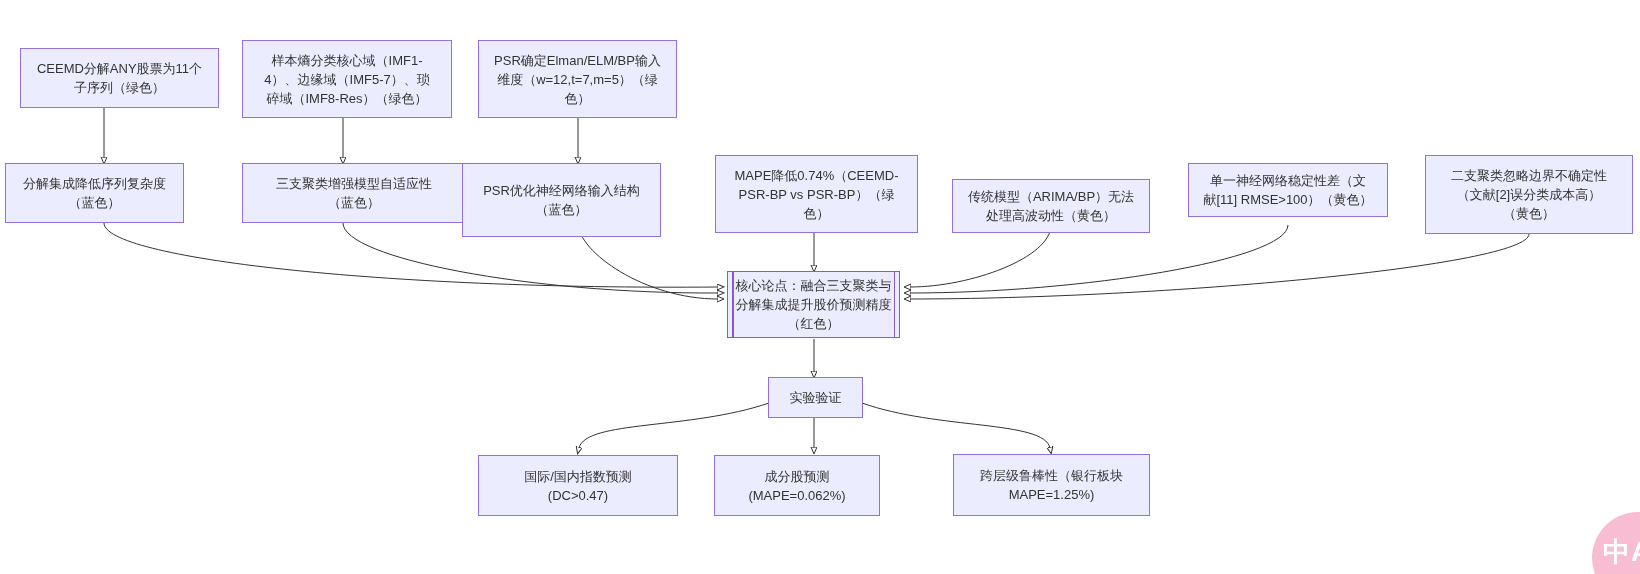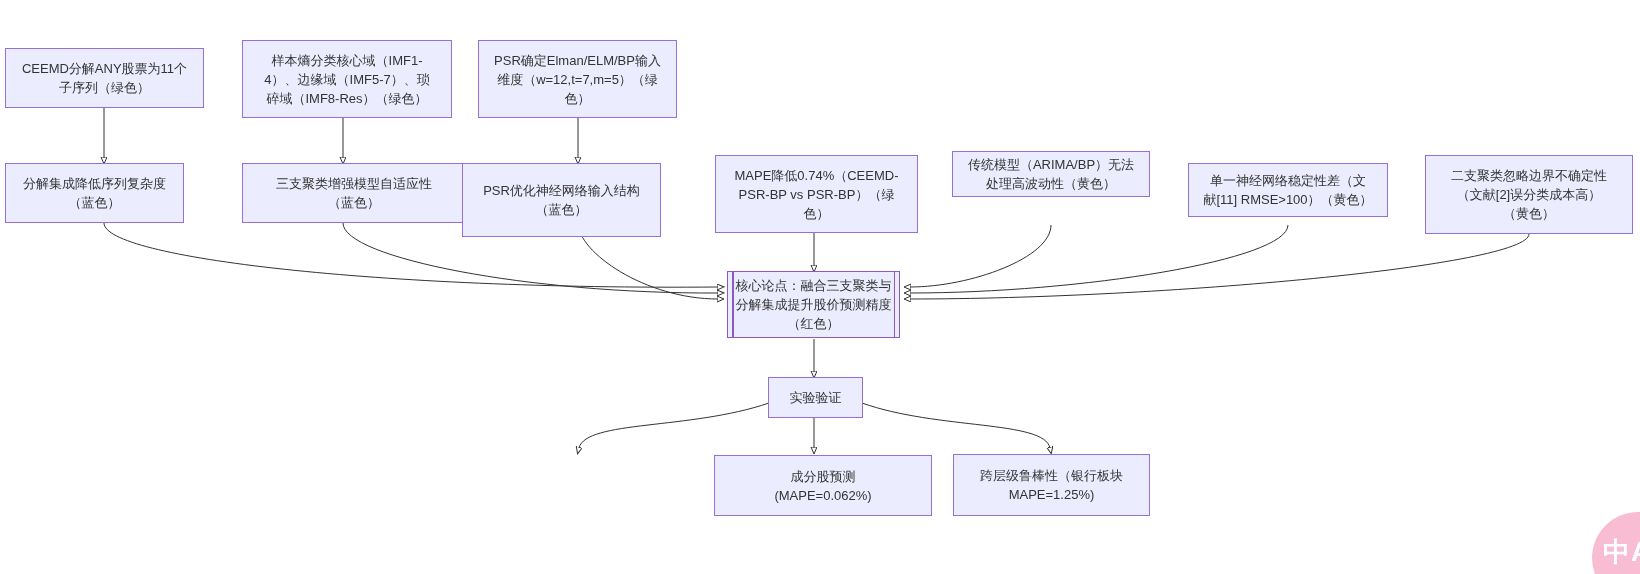--- a/index.html
+++ b/index.html
@@ -63,21 +63,21 @@
     <path d="M814,233 L814,266" marker-end="url(#arrow)"></path>
     <path d="M1051,225 C1051,258 970,287 910,287" marker-end="url(#arrow)"></path>
     <path d="M1288,225 C1288,260 1080,293 910,293" marker-end="url(#arrow)"></path>
     <path d="M1529,234 C1529,266 1160,299 910,299" marker-end="url(#arrow)"></path>
     <path d="M814,339 L814,372" marker-end="url(#arrow)"></path>
     <path d="M769,403 C690,430 586,420 579,448" marker-end="url(#arrow)"></path>
     <path d="M814,418 L814,448" marker-end="url(#arrow)"></path>
     <path d="M862,403 C938,430 1044,420 1050,448" marker-end="url(#arrow)"></path>
   </svg>
 
-  <div class="node" style="left:5px;top:48px;width:199px;height:60px">
+  <div class="node" style="left:20px;top:48px;width:199px;height:60px">
     <span class="node-text">CEEMD分解ANY股票为11个
 子序列（绿色）</span>
   </div>
 
   <div class="node" style="left:242px;top:40px;width:210px;height:78px">
     <span class="node-text">样本熵分类核心域（IMF1-
 4）、边缘域（IMF5-7）、琐
 碎域（IMF8-Res）（绿色）</span>
   </div>
 
@@ -101,21 +101,21 @@
     <span class="node-text">PSR优化神经网络输入结构
 （蓝色）</span>
   </div>
 
   <div class="node" style="left:715px;top:155px;width:203px;height:78px">
     <span class="node-text">MAPE降低0.74%（CEEMD-
 PSR-BP vs PSR-BP）（绿
 色）</span>
   </div>
 
-  <div class="node" style="left:952px;top:151px;width:198px;height:46px">
+  <div class="node" style="left:952px;top:179px;width:198px;height:54px">
     <span class="node-text">传统模型（ARIMA/BP）无法
 处理高波动性（黄色）</span>
   </div>
 
   <div class="node" style="left:1188px;top:163px;width:200px;height:54px">
     <span class="node-text">单一神经网络稳定性差（文
 献[11] RMSE&gt;100）（黄色）</span>
   </div>
 
   <div class="node" style="left:1425px;top:155px;width:208px;height:79px">
@@ -127,22 +127,26 @@
   <div class="node" style="left:768px;top:377px;width:95px;height:41px">
     <span class="node-text">实验验证</span>
   </div>
 
   <div class="node node-core" style="left:727px;top:271px;width:173px;height:67px">
     <span class="node-text">核心论点：融合三支聚类与
 分解集成提升股价预测精度
 （红色）</span>
   </div>
 
+  <div class="node" style="left:478px;top:455px;width:200px;height:61px">
+    <span class="node-text">国际/国内指数预测
+(DC&gt;0.47)</span>
+  </div>
 
-  <div class="node" style="left:714px;top:455px;width:218px;height:61px">
+  <div class="node" style="left:714px;top:455px;width:166px;height:61px">
     <span class="node-text">成分股预测
 (MAPE=0.062%)</span>
   </div>
 
   <div class="node" style="left:953px;top:454px;width:197px;height:62px">
     <span class="node-text">跨层级鲁棒性（银行板块
 MAPE=1.25%)</span>
   </div>
 
   <div class="translate-badge">

